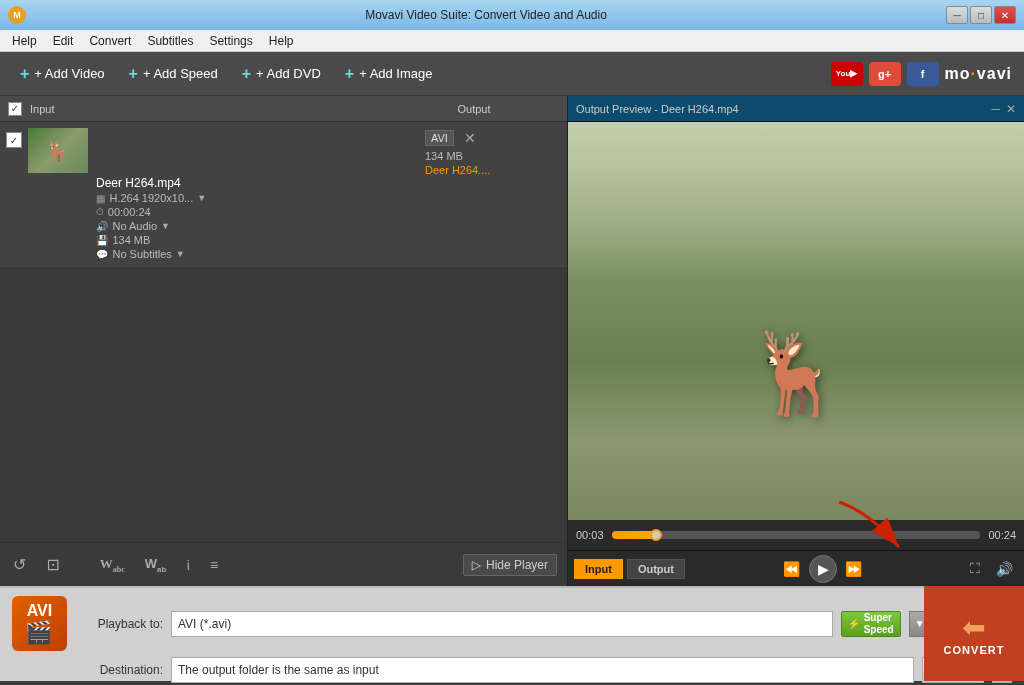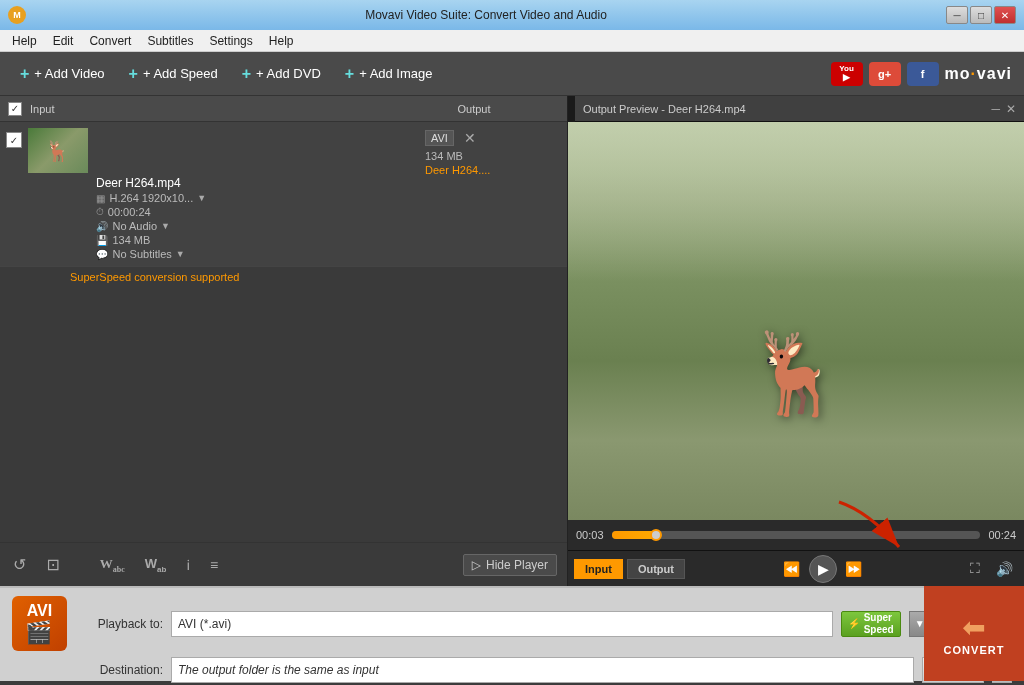--- a/index.html
+++ b/index.html
@@ -235,27 +235,26 @@
 
     
     #right-panel {
       flex: 1;
       background: #1a1a1a;
       display: flex;
       flex-direction: column;
     }
     #preview-header {
       height: 26px;
-      background: #404040;
+      background: #0c4a6e;
       display: flex;
       align-items: center;
       padding: 6px 8px;
       justify-content: space-between;
       border-bottom: 1px solid #111;
-      margin-left: 7px;
     }
     .preview-title { color: #ccc; font-size: 11px; }
     .preview-controls { display: flex; gap: 6px; }
     .preview-ctrl-btn { color: #aaa; font-size: 12px; cursor: pointer; }
 
     #preview-video {
       flex: 1;
       position: relative;
       overflow: hidden;
       background: #000;
@@ -405,21 +404,21 @@
       height: 26px; padding: 0 14px;
       background: linear-gradient(to bottom, #eee, #ccc);
       border: 1px solid #aaa;
       font-size: 12px; color: #333; cursor: pointer;
       border-radius: 2px;
     }
     .dest-input {
       flex: 1; height: 26px;
       background: white;
       border: 1px solid #aaa;
-      padding: 0 6px; font-size: 12px; color: #333; font-style: italic;
+      padding: 0 6px; font-size: 12px; color: #333;
     }
     .browse-btn {
       height: 26px; padding: 0 10px;
       background: linear-gradient(to bottom, #eee, #ccc);
       border: 1px solid #aaa;
       font-size: 12px; color: #333; cursor: pointer;
     }
     .browse-dropdown {
       height: 26px; width: 20px;
       background: linear-gradient(to bottom, #ddd, #bbb);
@@ -508,21 +507,21 @@
   <div class="toolbar-btn">
     <span class="plus">+</span>
     <span>+ Add DVD</span>
   </div>
   <div class="toolbar-btn">
     <span class="plus">+</span>
     <span>+ Add Image</span>
   </div>
   <div class="toolbar-social">
     <div class="social-icon social-yt">
-      <span style="font-size:8px; display:flex; flex-direction:column; align-items:center; line-height:1">
+      <span style="font-size:8px; display:flex; flex-direction:row; align-items:center; line-height:1">
         <span>You</span>
         <span style="font-size:9px;">▶</span>
       </span>
     </div>
     <div class="social-icon social-gp">
       <span>g+</span>
     </div>
     <div class="social-icon social-fb">
       <span>f</span>
     </div>
@@ -578,21 +577,20 @@
         </div>
         <div class="file-info-right">
           <div class="output-format-row">
             <span class="output-format-badge">AVI</span>
             <span class="close-x">✕</span>
           </div>
           <span class="output-size">134 MB</span>
           <span class="output-name">Deer H264....</span>
         </div>
       </div>
-      <div class="superspeed">SuperSpeed conversion supported</div>
     </div>
 
     <div id="bottom-toolbar">
       <span class="tool-icon" title="Rotate">↺</span>
       <span class="tool-icon" title="Crop">⊡</span>
       <span class="tool-icon" title="Watermark" style="font-size:13px; font-weight:bold; font-family:serif; color:#aaa;margin-left:20px;">W<sub style="font-size:8px;">abc</sub></span>
       <span class="tool-icon" title="Subtitle" style="font-size:13px; font-weight:bold; color:#aaa;">W<sub style="font-size:8px;">ab</sub></span>
       <span class="tool-icon" title="Info" style="font-size:14px;">ℹ</span>
       <span class="tool-icon" title="Audio" style="font-size:14px;">≡</span>
       <div class="hide-player-btn">

